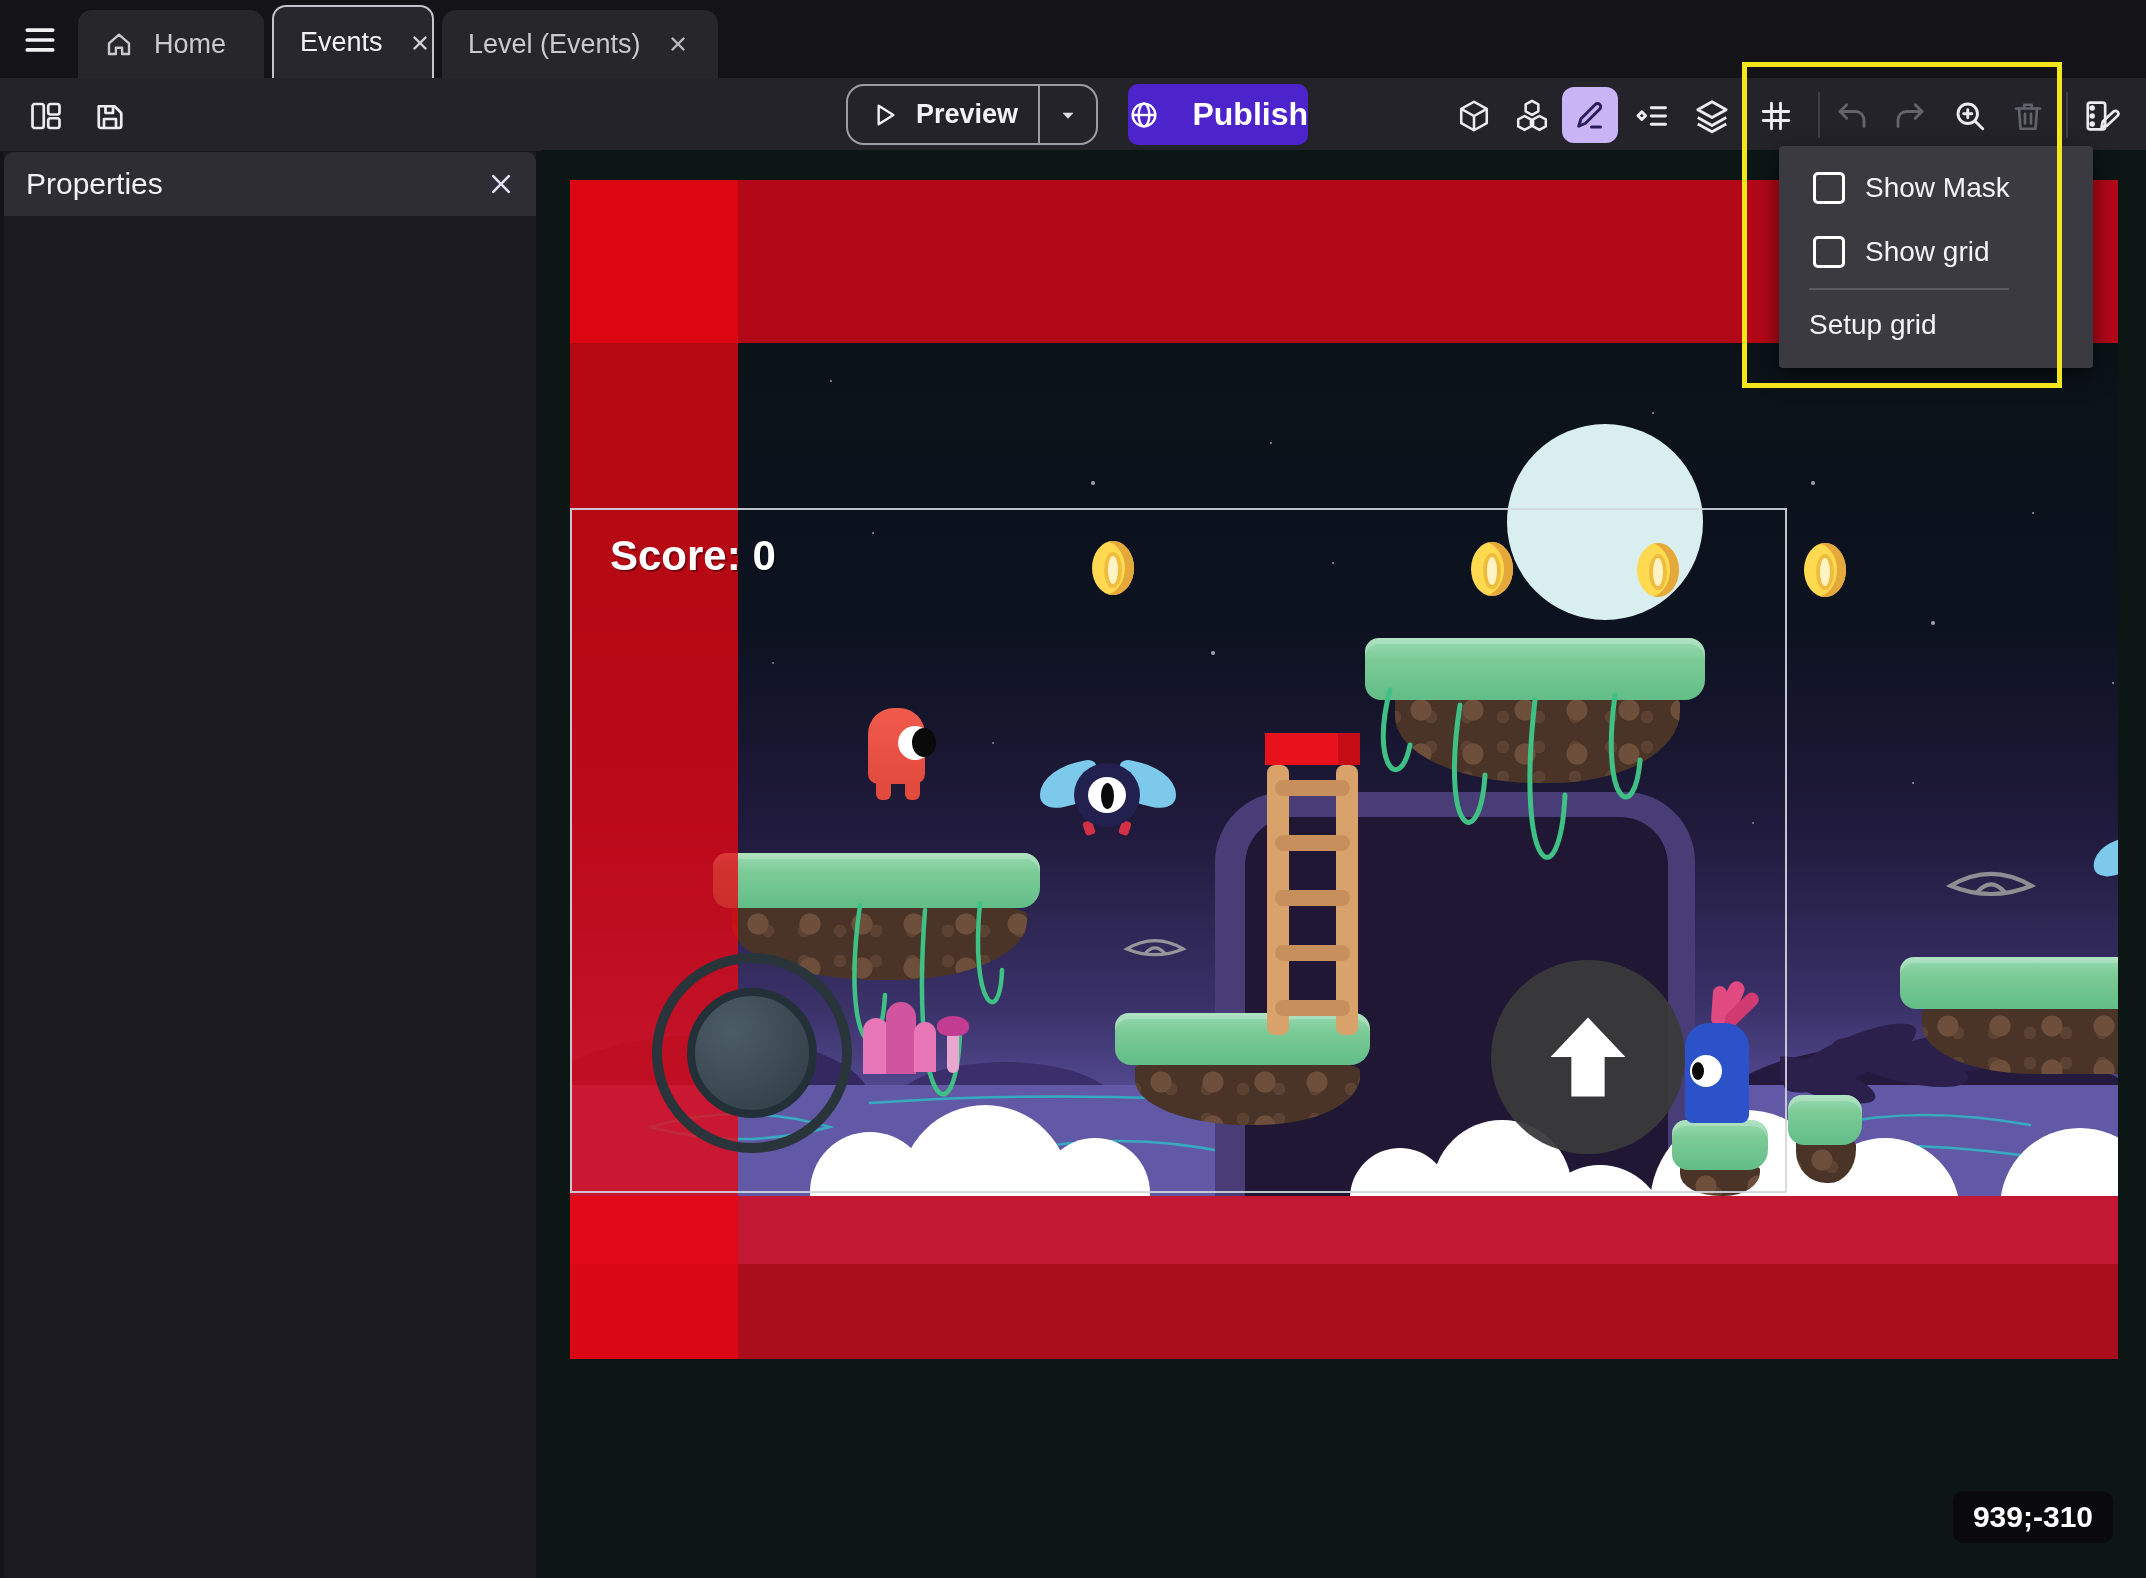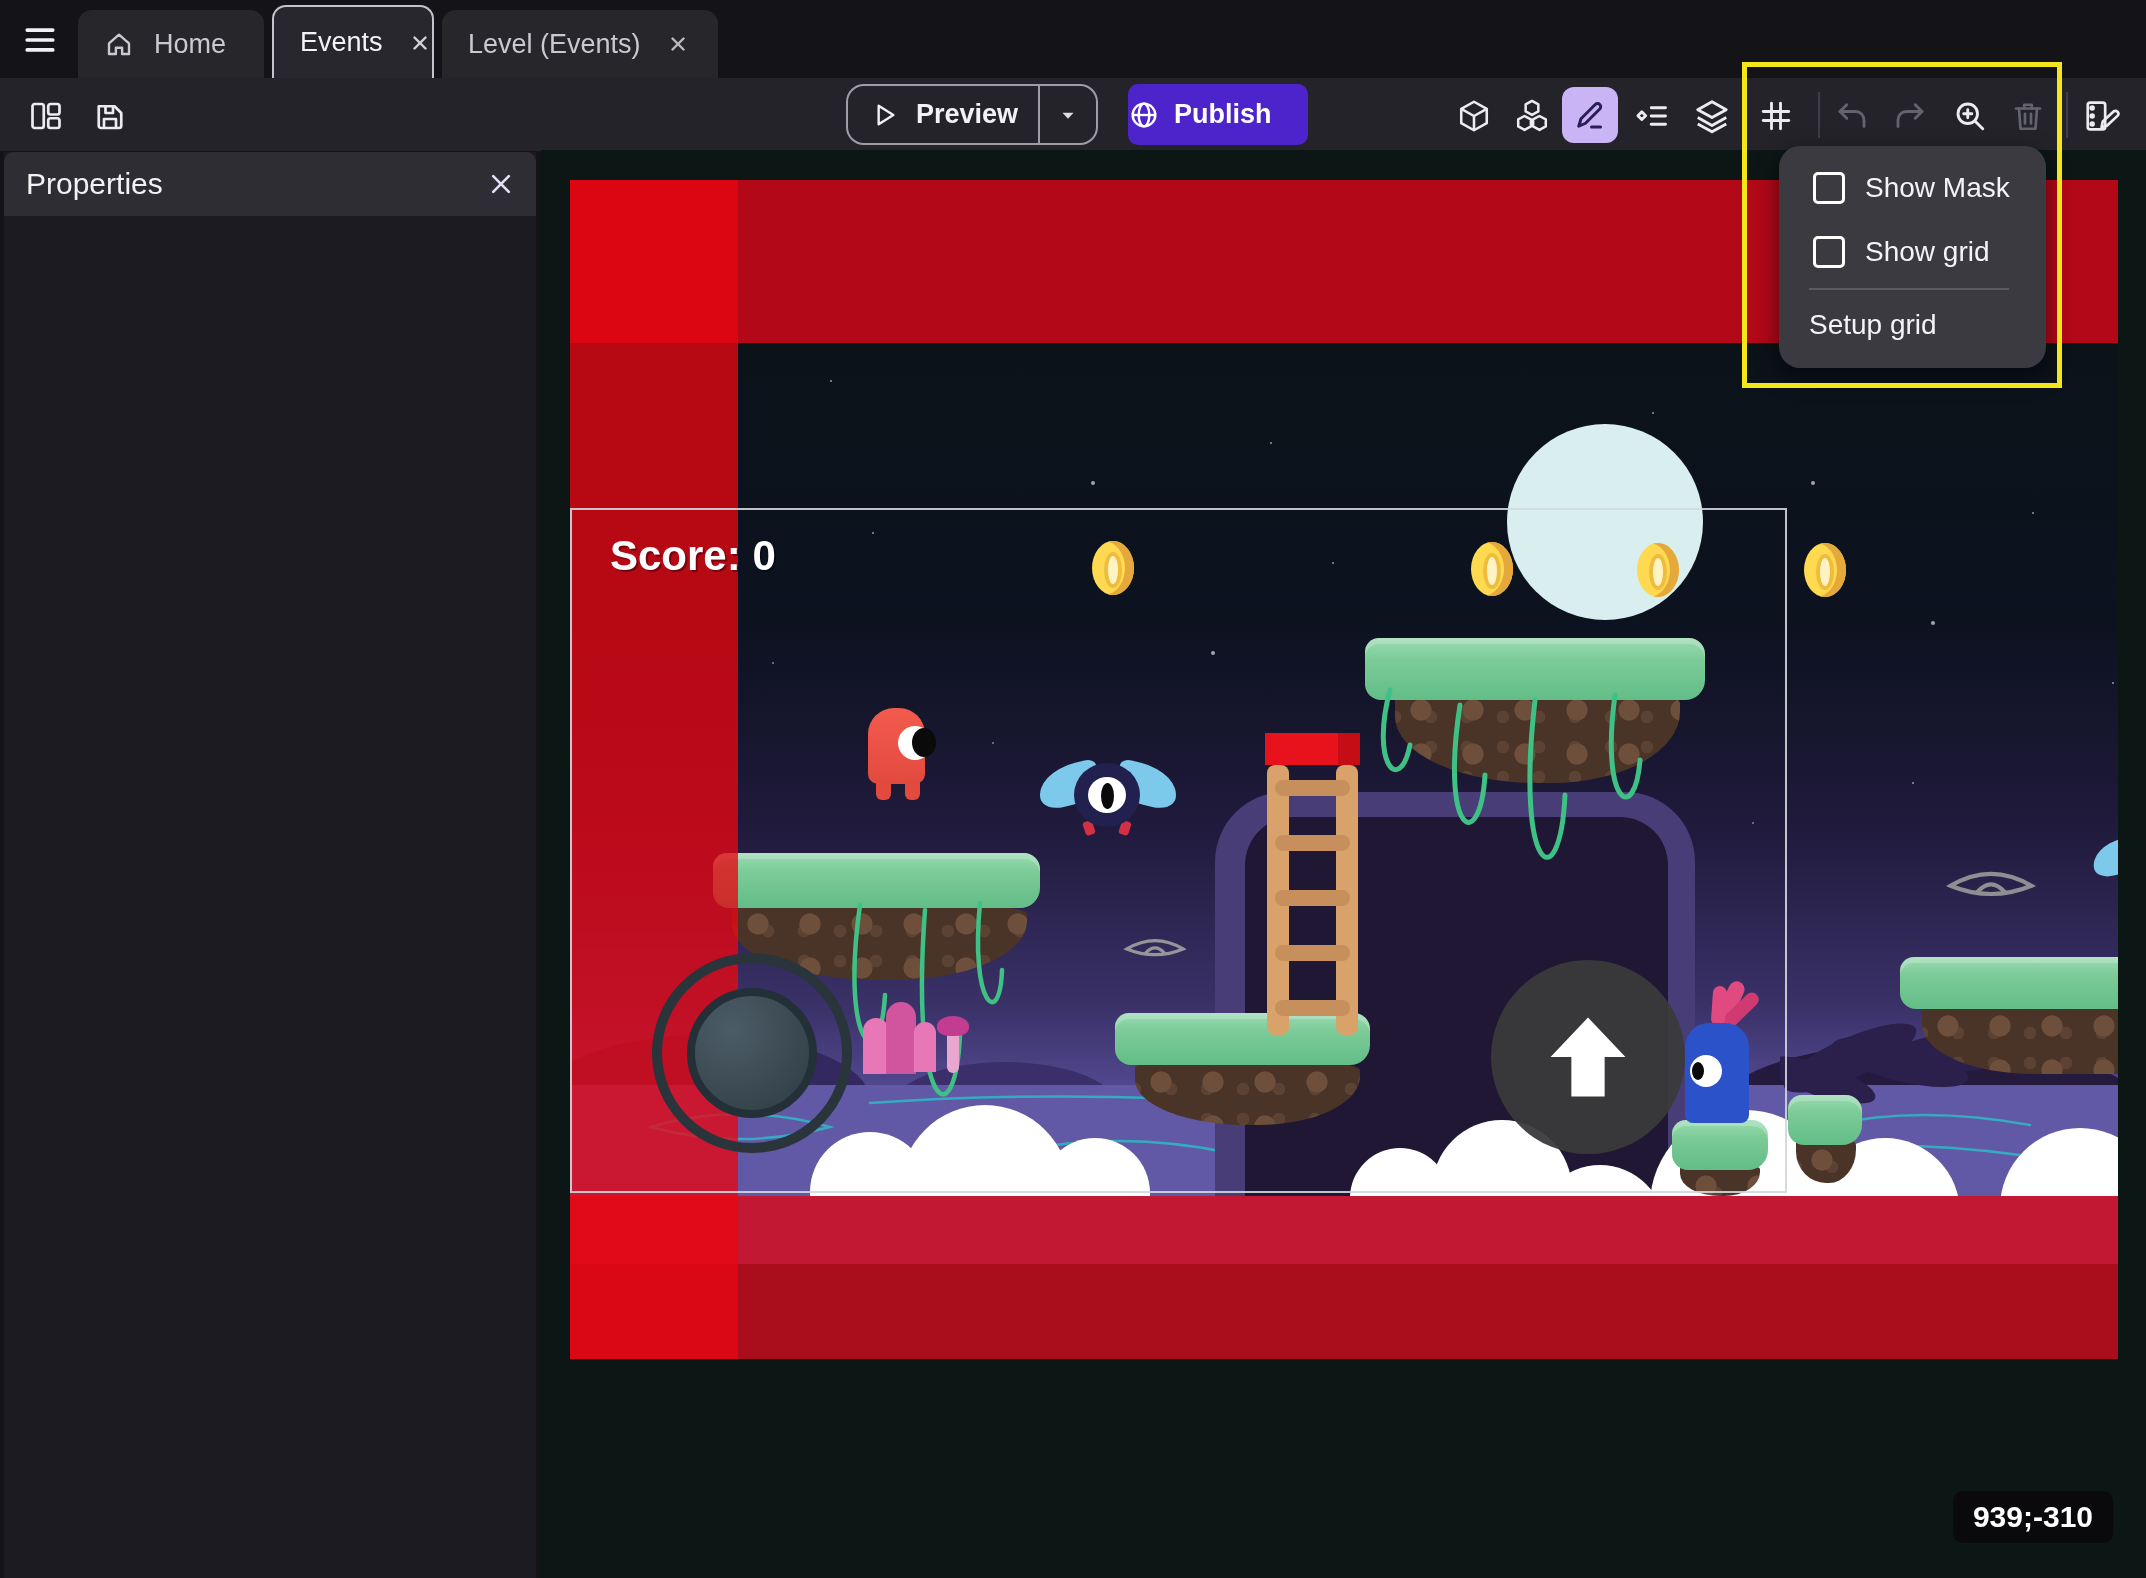--- a/index.html
+++ b/index.html
@@ -16,21 +16,21 @@
   .tab .tab-close{margin-left:26px;opacity:.9;cursor:pointer;}
   .tab .home-ic{margin-right:20px;}
 
   
   .toolbar{position:absolute;left:0;top:78px;width:2146px;height:73px;background:#232329;}
   .preview-btn{position:absolute;left:846px;top:6px;width:252px;height:61px;border:2px solid #9d9da6;border-radius:18px;
     display:flex;align-items:center;color:#f2f2f6;box-sizing:border-box;cursor:pointer;}
   .preview-main{flex:1;display:flex;align-items:center;justify-content:center;gap:16px;font-size:27px;font-weight:700;height:100%;}
   .preview-split{width:56px;height:100%;border-left:2px solid #9d9da6;display:flex;align-items:center;justify-content:center;}
   .publish-btn{position:absolute;left:1128px;top:6px;width:180px;height:61px;background:#4d23cb;border-radius:10px;
-    display:flex;align-items:center;justify-content:flex-start;gap:14px;color:#fff;font-size:27px;font-weight:700;cursor:pointer;}
+    display:flex;align-items:center;justify-content:space-between;gap:14px;color:#fff;font-size:32px;font-weight:700;cursor:pointer;}
   .icon-sq{position:absolute;top:18px;width:40px;height:40px;display:flex;align-items:center;justify-content:center;cursor:pointer;}
   .pencil-active{position:absolute;left:1562px;top:9px;width:56px;height:56px;background:#c9b5f6;border-radius:12px;
     display:flex;align-items:center;justify-content:center;cursor:pointer;}
   .tb-sep{position:absolute;top:14px;width:2px;height:46px;background:#3e3e46;}
   .ic-white{color:#ececf0;} .ic-dim{color:#63636b;}
 
   
   .props{position:absolute;left:4px;top:152px;width:532px;height:1426px;background:#1b1b21;}
   .props-header{position:absolute;left:0;top:0;width:532px;height:64px;background:#2d2d33;border-radius:10px 10px 0 0;
     display:flex;align-items:center;box-sizing:border-box;padding:0 22px;}
@@ -80,22 +80,22 @@
   .block{position:absolute;left:675px;top:637px;width:423px;height:379px;background:#1f1734;border-radius:48px 48px 0 0;z-index:7;}
   .ladder{z-index:10;}
   .joystick-ring{position:absolute;left:82px;top:773px;width:200px;height:200px;border:10px solid #2a343b;
     border-radius:50%;box-sizing:border-box;z-index:14;}
   .joystick-knob{position:absolute;left:117px;top:808px;width:130px;height:130px;border-radius:50%;
     border:8px solid #233038;box-sizing:border-box;background:radial-gradient(circle at 32% 30%,#4c5c66,#2e3b43);z-index:14;}
   .jump-btn{position:absolute;left:921px;top:780px;width:194px;height:194px;border-radius:50%;background:rgba(58,58,60,.95);
     display:flex;align-items:center;justify-content:center;z-index:14;}
 
   
-  .grid-menu{position:absolute;left:1779px;top:146px;width:219px;height:222px;background:#3a3a40;border-radius:21px;
-    box-shadow:0 8px 22px rgba(0,0,0,.55);z-index:30;padding-left:48px;}
+  .grid-menu{position:absolute;left:1779px;top:146px;width:314px;height:222px;background:#3a3a40;border-radius:4px;
+    box-shadow:0 8px 22px rgba(0,0,0,.55);z-index:30;}
   .gm-row{position:absolute;left:0;width:263px;height:52px;display:flex;align-items:center;color:#f4f4f6;font-size:28px;cursor:pointer;}
   .gm-check{width:32px;height:32px;border:3px solid #fff;border-radius:5px;margin:0 20px 0 34px;box-sizing:border-box;}
   .gm-sep{position:absolute;left:30px;top:142px;width:200px;height:2px;background:#5a5a60;}
   .gm-action{position:absolute;left:30px;top:152px;width:210px;height:54px;display:flex;align-items:center;color:#f4f4f6;font-size:28px;cursor:pointer;}
   .highlight{position:absolute;left:1742px;top:62px;width:320px;height:326px;border:5px solid #f3e71c;box-sizing:border-box;z-index:31;pointer-events:none;}
 </style>
 </head>
 <body>
 
 <div class="tabbar">

